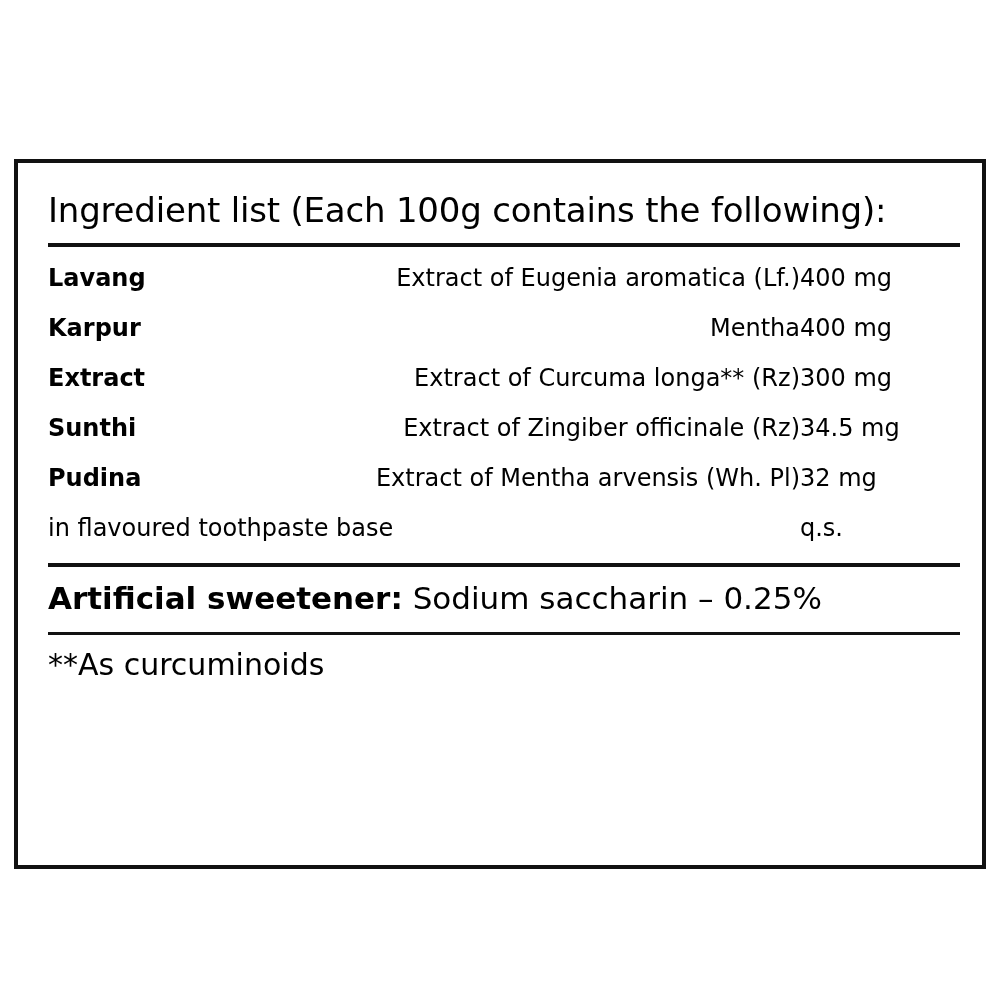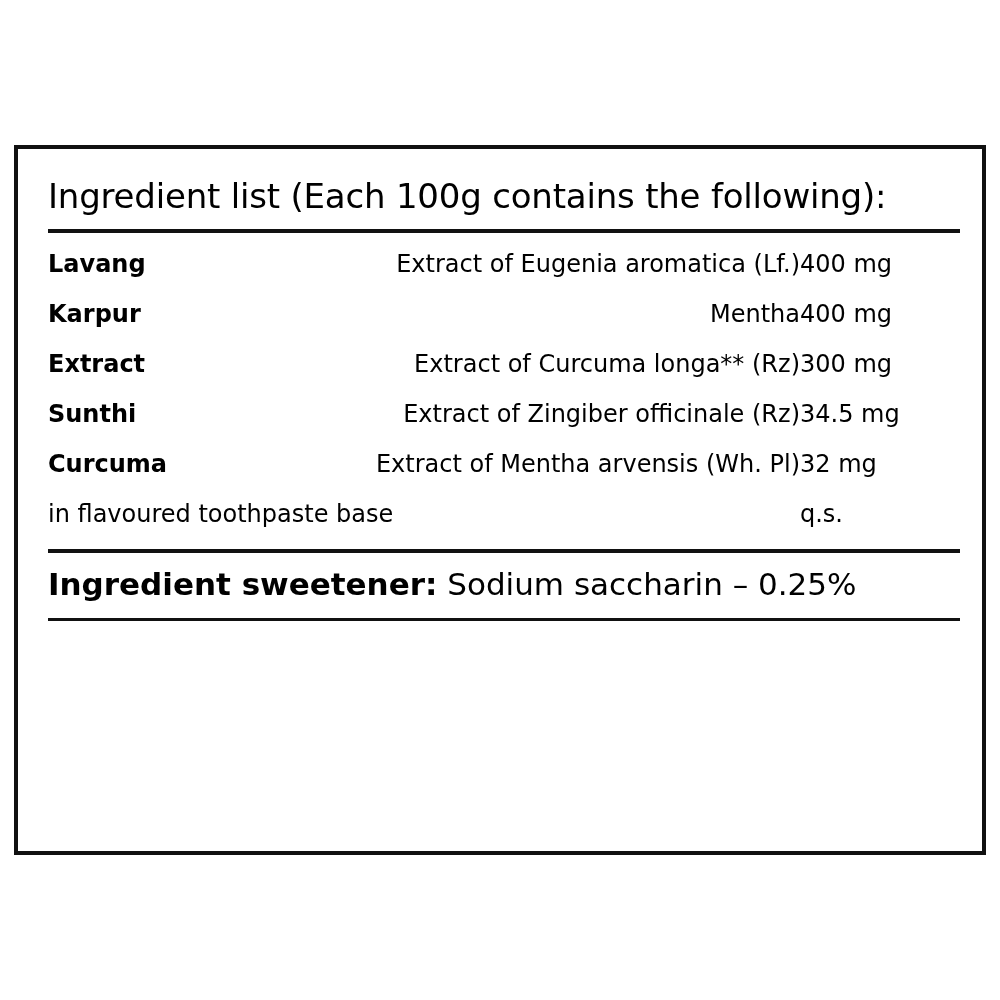--- a/index.html
+++ b/index.html
@@ -11,21 +11,21 @@
     width: 1000px;
     height: 1000px;
     font-family: "DejaVu Sans", sans-serif;
     color: #000000;
     -webkit-font-smoothing: antialiased;
   }
 
   .panel {
     position: absolute;
     left: 14px;
-    top: 145px;
+    top: 159px;
     width: 972px;
     height: 710px;
     border: 4px solid #111111;
     box-sizing: border-box;
     background: #ffffff;
   }
 
   .inner {
     position: absolute;
     left: 30px;
@@ -134,36 +134,37 @@
           <td class="col-name">Extract</td>
           <td class="col-desc">Extract of Curcuma longa** (Rz)</td>
           <td class="col-qty">300 mg</td>
         </tr>
         <tr>
           <td class="col-name">Sunthi</td>
           <td class="col-desc">Extract of Zingiber officinale (Rz)</td>
           <td class="col-qty">34.5 mg</td>
         </tr>
         <tr>
-          <td class="col-name">Curcuma</td>
+          <td class="col-name">Pudina</td>
           <td class="col-desc">Extract of Mentha arvensis (Wh. Pl)</td>
           <td class="col-qty">32 mg</td>
         </tr>
         <tr class="base-row">
           <td class="col-name-wide" colspan="2">in flavoured toothpaste base</td>
           <td class="col-qty">q.s.</td>
         </tr>
       </tbody>
     </table>
 
     <div class="rule"></div>
 
     <div class="notes">
       <div class="note-line">
-        <span class="lead">Ingredient sweetener:</span><span> Sodium saccharin – 0.25%</span>
+        <span class="lead">Artificial sweetener:</span><span> Sodium saccharin – 0.25%</span>
       </div>
     </div>
 
     <div class="rule thin"></div>
 
+    <div class="footnote">**As curcuminoids</div>
 
   </div>
 </div>
 
 </body></html>

